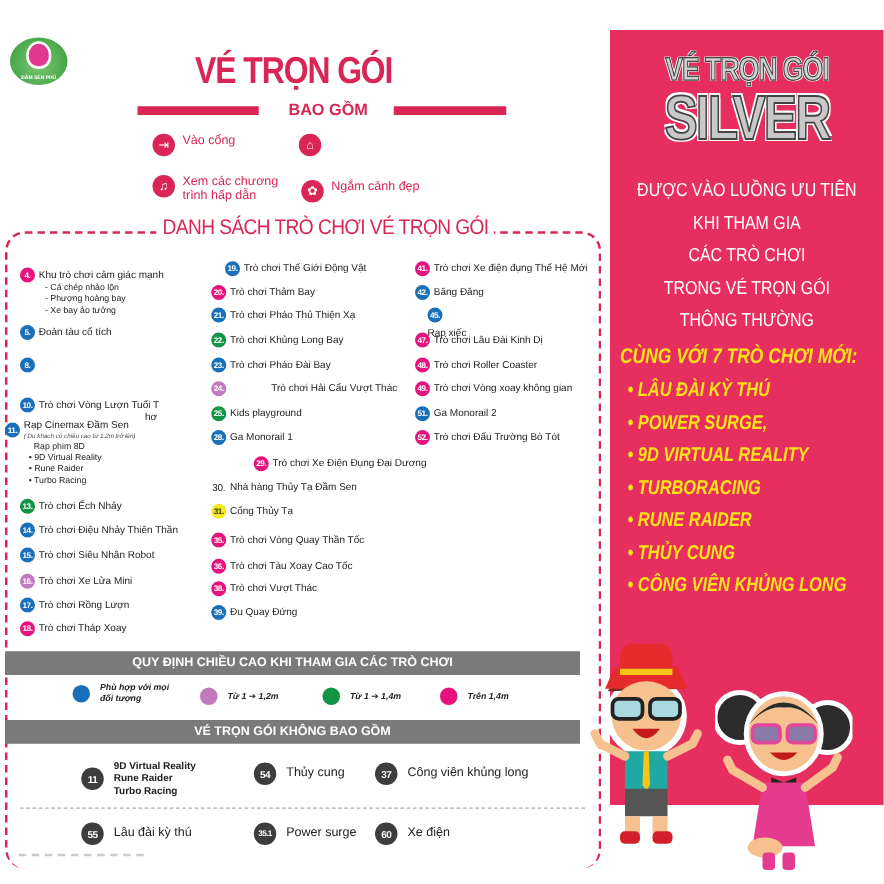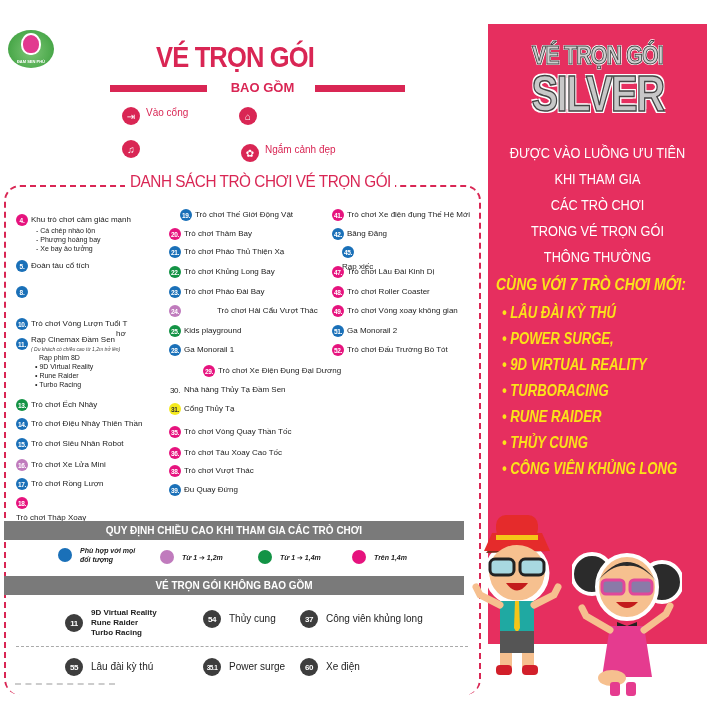--- a/index.html
+++ b/index.html
@@ -95,20 +95,21 @@
 
 <div class="incl" style="left:122px; top:107px;">
   <span class="ico">⇥</span>
   <span class="t">Vào cổng</span>
 </div>
 <div class="incl" style="left:239px; top:107px; width:150px;">
   <span class="ico">⌂</span>
 </div>
 <div class="incl" style="left:122px; top:140px; width:120px;">
   <span class="ico">♫</span>
+  <span class="t">Xem các chương trình hấp dẫn</span>
 </div>
 <div class="incl" style="left:241px; top:144px;">
   <span class="ico">✿</span>
   <span class="t">Ngắm cảnh đẹp</span>
 </div>
 
 <div class="dash-box"></div>
 <div class="dash-box-cover"></div>
 <div class="list-title">DANH SÁCH TRÒ CHƠI VÉ TRỌN GÓI</div>
 
@@ -128,21 +129,21 @@
 <div class="item" style="left:16px; top:286px;">
   <span class="badge b-blue">8.</span>
 </div>
 <div class="item" style="left:16px; top:318px;">
   <span class="badge b-blue">10.</span>
   <span class="lbl">Trò chơi Vòng Lượn Tuổi T</span>
 </div>
 <div class="item" style="left:116px; top:328px;">
   <span class="lbl">hơ</span>
 </div>
-<div class="item" style="left:16px; top:334px;">
+<div class="item" style="left:4px; top:334px;">
   <span class="badge b-blue" style="margin-top:4px">11.</span>
   <div>
     <div class="lbl">Rạp Cinemax Đầm Sen</div>
     <div class="note">( Du khách có chiều cao từ 1,2m trở lên)</div>
     <div class="sub" style="padding-left:8px">Rạp phim 8D</div>
     <div class="sub" style="padding-left:4px">• 9D Virtual Reality</div>
     <div class="sub" style="padding-left:4px">• Rune Raider</div>
     <div class="sub" style="padding-left:4px">• Turbo Racing</div>
   </div>
 </div>
@@ -159,21 +160,21 @@
   <span class="lbl">Trò chơi Siêu Nhân Robot</span>
 </div>
 <div class="item" style="left:16px; top:459px;">
   <span class="badge b-purple">16.</span>
   <span class="lbl">Trò chơi  Xe Lửa Mini</span>
 </div>
 <div class="item" style="left:16px; top:478px;">
   <span class="badge b-blue">17.</span>
   <span class="lbl">Trò chơi Rồng Lượn</span>
 </div>
-<div class="item" style="left:16px; top:497px;flex-direction:column;">
+<div class="item" style="left:16px; top:497px;">
   <span class="badge b-pink">18.</span>
   <span class="lbl">Trò chơi Tháp Xoay</span>
 </div>
 
 <div class="item" style="left:169px; top:209px;padding-left:11px;">
     <span class="badge b-blue">19.</span>
     <span class="lbl">Trò chơi Thế Giới Động Vật</span>
   </div>
 <div class="item" style="left:169px; top:228px;">
     <span class="badge b-pink">20.</span>

